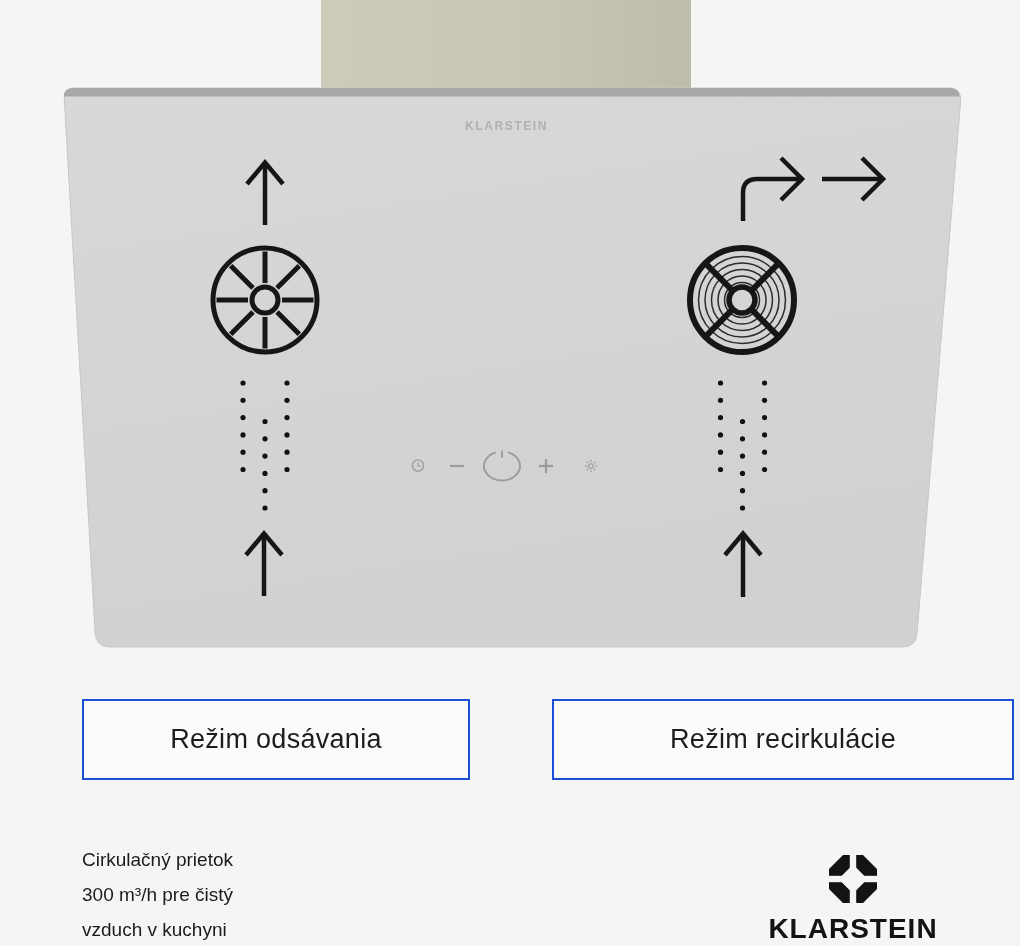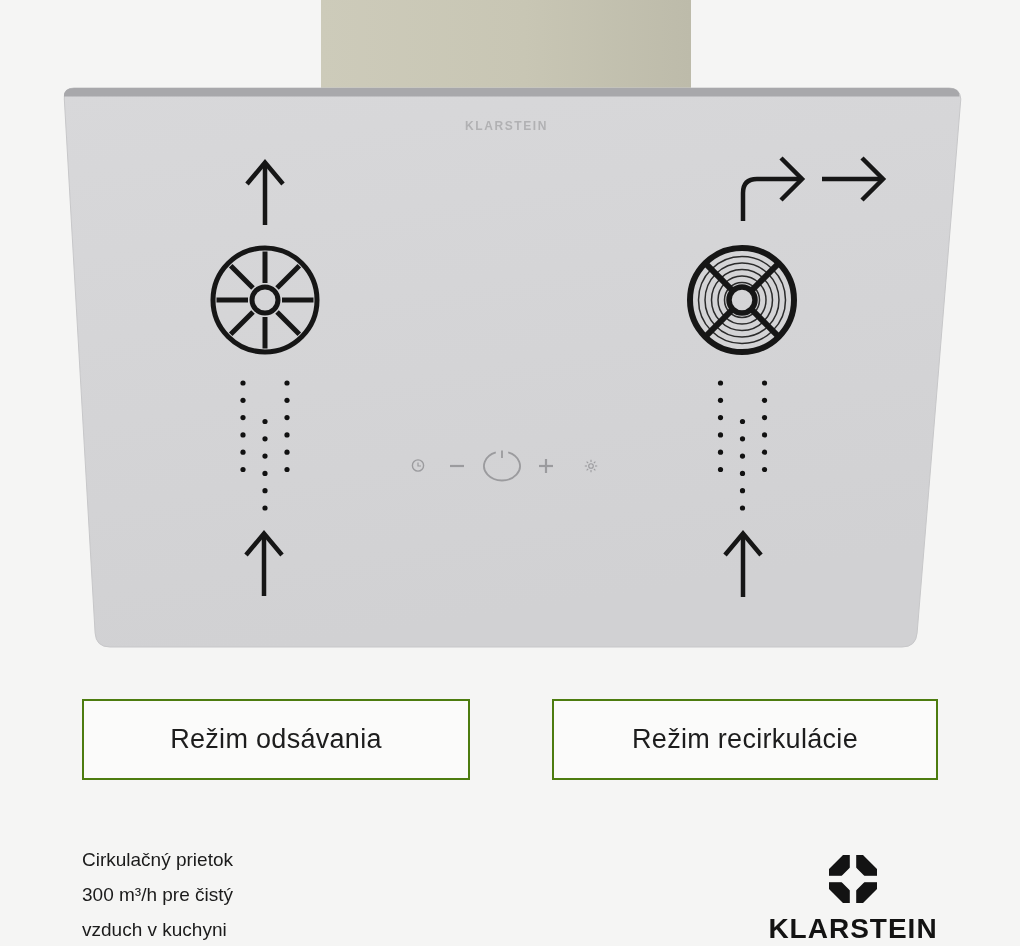--- a/index.html
+++ b/index.html
@@ -6,26 +6,26 @@
   body{font-family:"Liberation Sans","DejaVu Sans",sans-serif;background:#f5f5f4;}
   .stage{position:relative;width:1020px;height:946px;background:#f5f5f4;overflow:hidden;}
   .stage svg{position:absolute;left:0;top:0;}
   .emboss{
     position:absolute;left:436px;top:119px;width:141px;height:16px;
     text-align:center;font-size:12px;font-weight:bold;letter-spacing:1.6px;
     color:#b1b1b3;
   }
   .label-box{
     position:absolute;top:699px;height:81px;
-    border:2px solid #4d7c0f;background:#fbfbfa;box-sizing:border-box;
+    border:2px solid #1d4ed8;background:#fbfbfa;box-sizing:border-box;
     display:flex;align-items:center;justify-content:center;
     font-size:27px;color:#1d1d1d;letter-spacing:0.3px;
   }
   .label-box.left{left:82px;width:388px;}
-  .label-box.right{left:552px;width:386px;}
+  .label-box.right{left:552px;width:462px;}
   .caption{
     position:absolute;left:82px;top:842px;width:420px;
     font-size:19px;line-height:35px;color:#1b1b1b;white-space:pre-line;
   }
   .brand{position:absolute;left:758px;top:855px;width:190px;text-align:center;}
   .brand .mark{display:block;margin:0 auto 10px auto;}
   .brand .word{font-size:28px;font-weight:bold;letter-spacing:1px;color:#131313;}
 </style>
 </head>
 <body>

